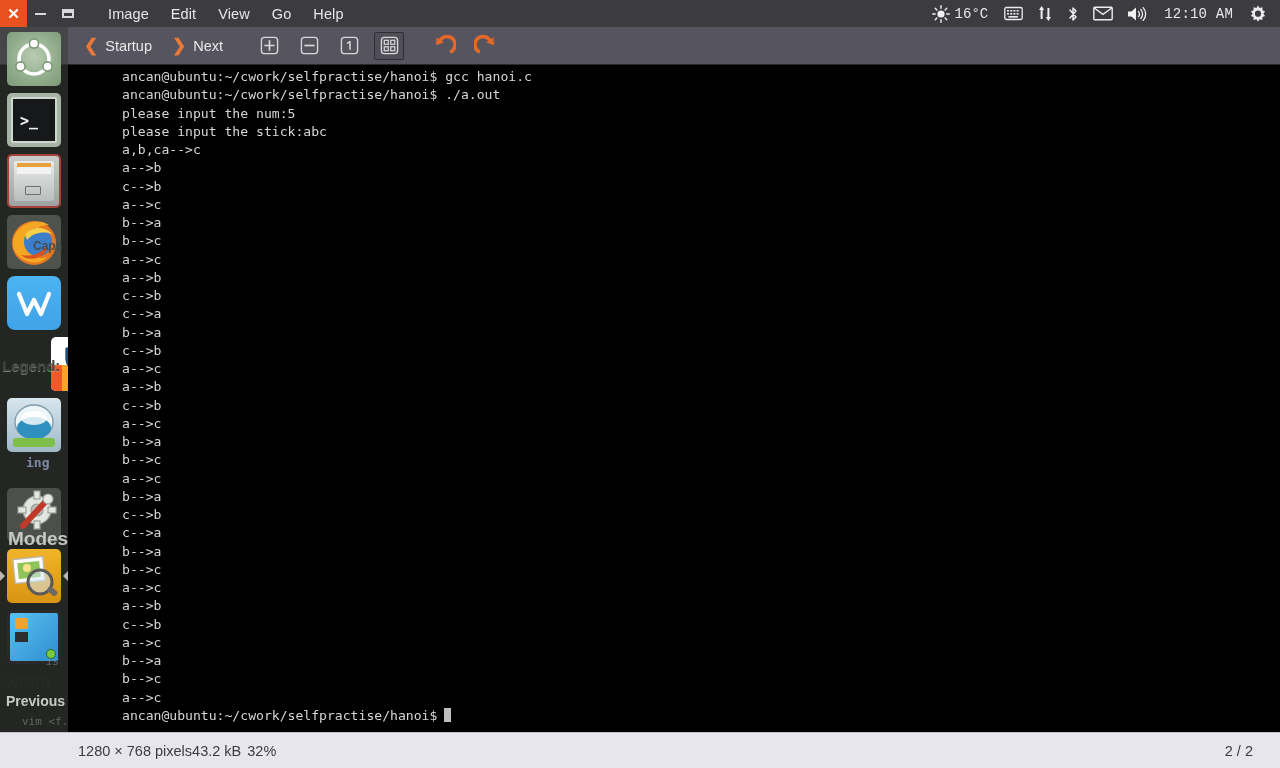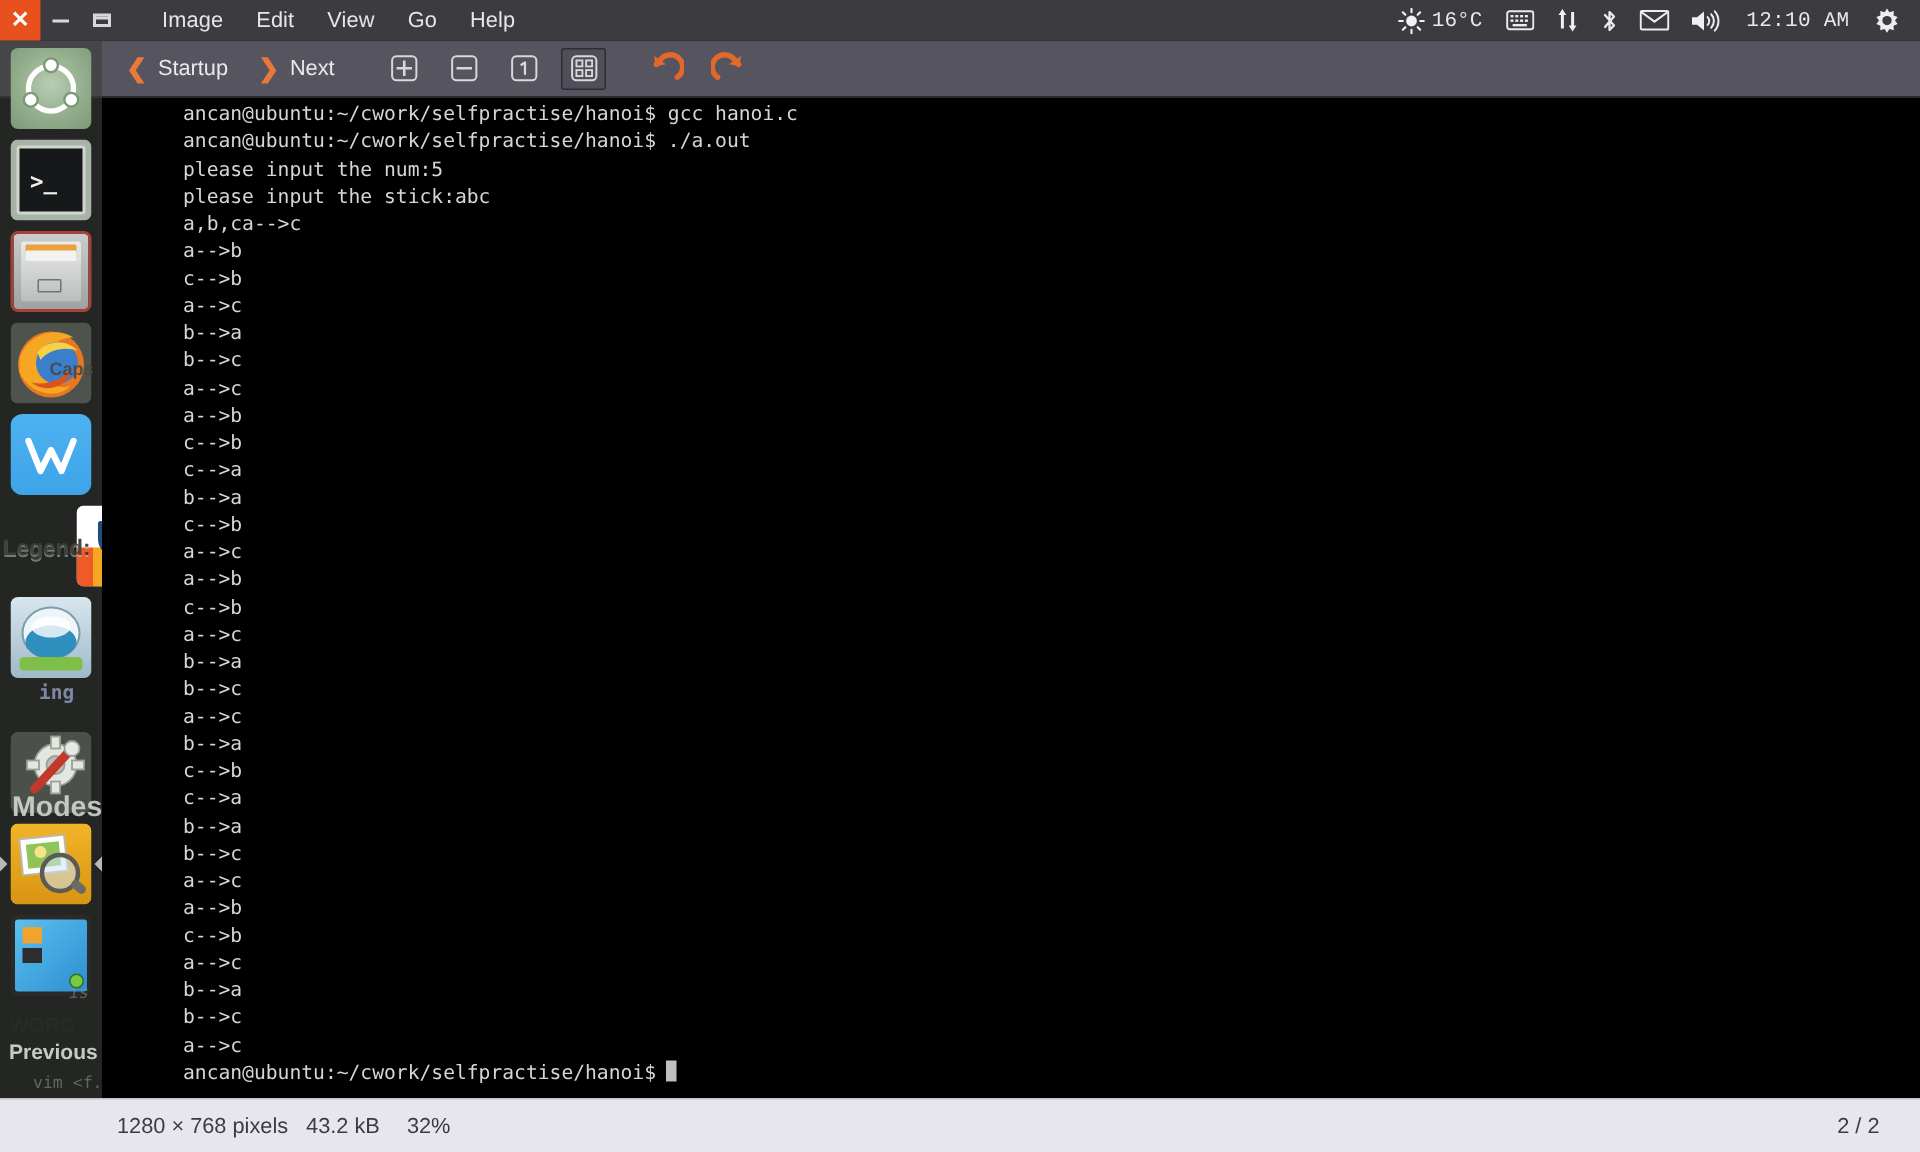--- a/index.html
+++ b/index.html
@@ -94,21 +94,21 @@
 
   
   #statusbar{
     position:absolute; left:0; top:732px; width:1280px; height:36px;
     background:#e6e6ec;
     border-top:1px solid #c3c3cc;
     display:flex; align-items:center;
     z-index:40;
     color:#3b3b46; font-size:14.5px;
   }
-  #status-left{ margin-left:78px; display:flex; align-items:baseline; gap:12px; white-space:nowrap; }
+  #status-left{ margin-left:78px; display:flex; align-items:baseline; gap:0; white-space:nowrap; }
   #status-right{ margin-left:auto; margin-right:27px; font-size:14.5px; }
 
   
   #launcher{
     position:absolute; left:0; top:27px; width:68px; height:741px;
     background:rgba(58,62,56,0.62);
     z-index:35;
     overflow:hidden;
   }
   .lnch-item{

